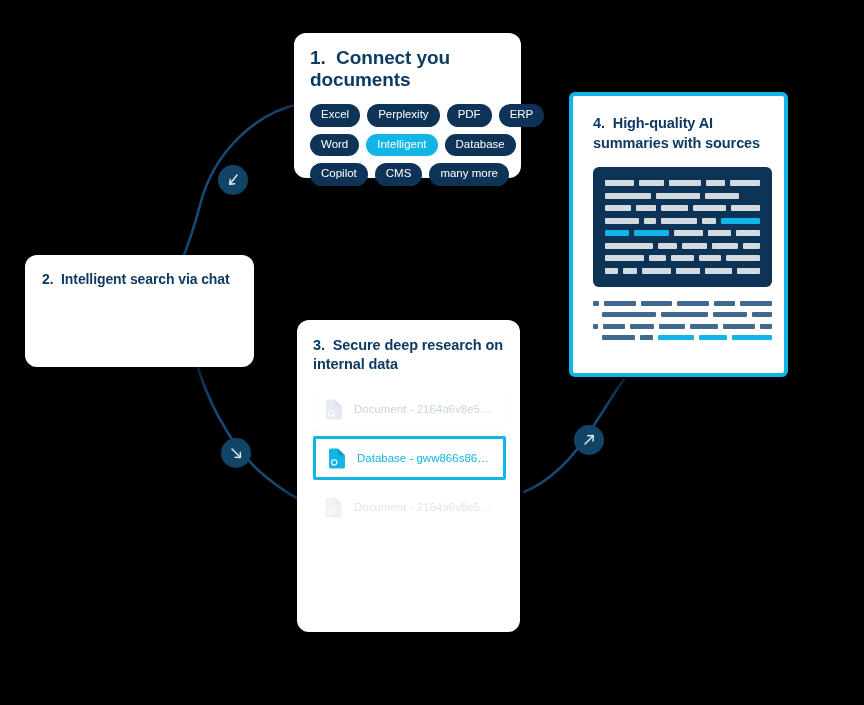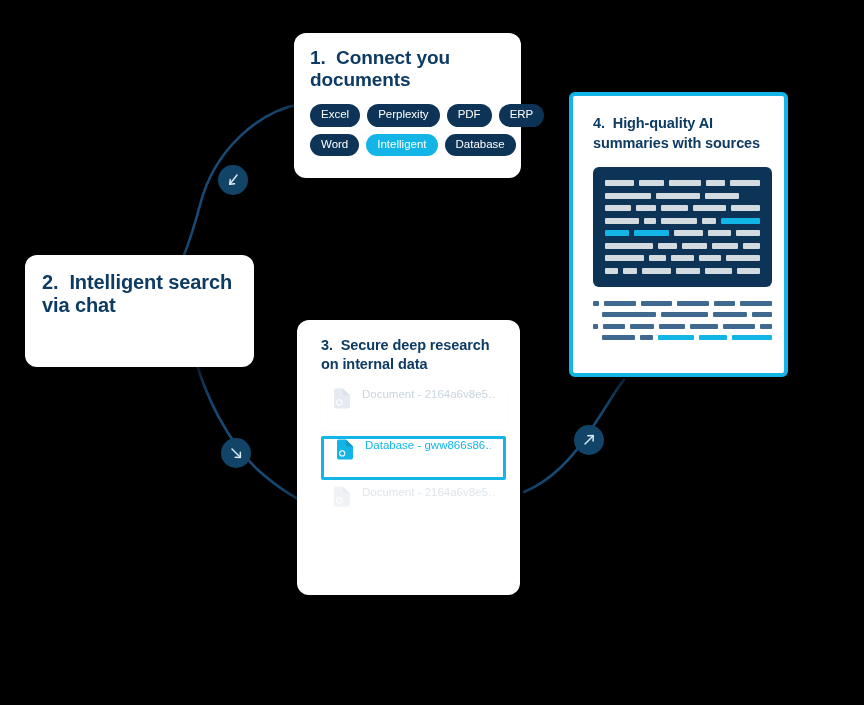--- a/index.html
+++ b/index.html
@@ -60,49 +60,49 @@
     white-space: nowrap;
   }
   .chip.accent { background: #12b5e5; }
 
   
   #card-search {
     left: 25px; top: 255px;
     width: 229px; height: 112px;
     padding: 16px 17px 16px 17px;
   }
-  #card-search .card-title { font-size: 20px; margin: 0 4px 12px 0; }
+  #card-search .card-title { font-size: 14px; margin: 0 4px 12px 0; }
   .search-box {
     border: 4px solid #12b5e5;
     height: 47px;
     display: flex;
     align-items: center;
     justify-content: space-between;
     padding: 0 10px 0 12px;
     box-sizing: border-box;
   }
   .search-ph {
     color: #12b5e5;
     font-size: 11.5px;
     font-weight: bold;
     line-height: 1.25;
     white-space: pre-line;
   }
 
   
   #card-research {
     left: 297px; top: 320px;
-    width: 223px; height: 275px;
-    padding: 16px 14px 14px 24px;
+    width: 223px; height: 312px;
+    padding: 16px 14px 14px 16px;
   }
   #card-research .card-title { font-size: 14.5px; line-height: 1.32; margin: 0 0 14px 0; }
   .doc-list { display: flex; flex-direction: column; gap: 6px; }
   .doc-row {
     display: flex;
-    align-items: flex-start;
+    align-items: center;
     gap: 11px;
     height: 42px;
     padding: 0 12px;
     box-sizing: border-box;
     background: #ffffff;
     border-radius: 3px;
     box-shadow: 0 1px 5px rgba(15,50,90,0.16);
   }
   .doc-row .doc-label {
     font-size: 11.5px;
@@ -187,20 +187,25 @@
           <div class="chip">Excel</div>
           <div class="chip">Perplexity</div>
           <div class="chip">PDF</div>
           <div class="chip">ERP</div>
         </div>
         <div class="chip-row">
           <div class="chip">Word</div>
           <div class="chip accent">Intelligent</div>
           <div class="chip">Database</div>
         </div>
+        <div class="chip-row">
+          <div class="chip">Copilot</div>
+          <div class="chip">CMS</div>
+          <div class="chip">many more</div>
+        </div>
       </div>
   </div>
 
   <div class="card" id="card-search">
     <div class="card-title">
       <span class="title-num">2.</span>
       &nbsp;<span>Intelligent search via chat</span>
     </div>
   </div>
 

